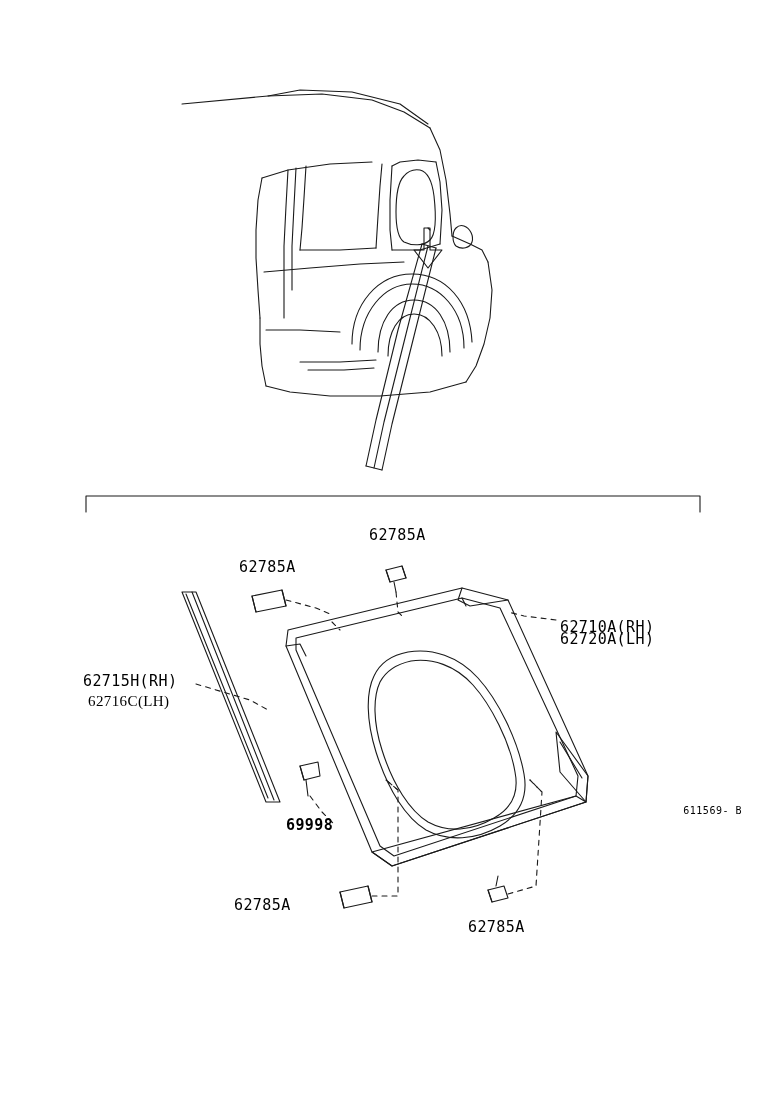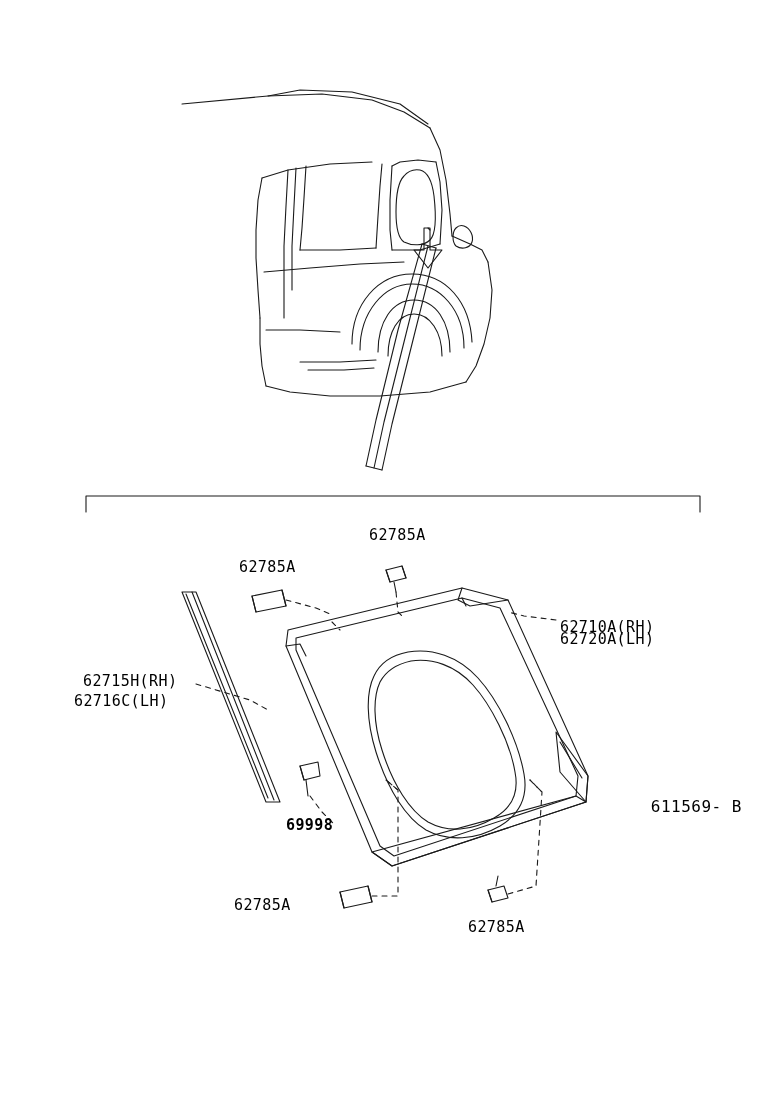--- a/index.html
+++ b/index.html
@@ -37,21 +37,21 @@
     letter-spacing: 0.4px;
     color: #000000;
     white-space: pre;
     line-height: 18px;
   }
   .footer-code {
     position: absolute;
     right: 18px;
     bottom: 14px;
     font-family: "DejaVu Sans Mono", monospace;
-    font-size: 16px;
+    font-size: 10px;
     letter-spacing: 0.5px;
     color: #000000;
     white-space: pre;
   }
 </style>
 </head>
 <body>
 
 <div id="diagram-root">
 
@@ -184,19 +184,19 @@
       </g>
 
     </g>
   </svg>
 
   <div class="label" style="left:369px; top:526px;">62785A</div>
   <div class="label" style="left:239px; top:558px;">62785A</div>
   <div class="label" style="left:560px; top:618px;">62710A(RH)</div>
   <div class="label" style="left:560px; top:630px;">62720A(LH)</div>
   <div class="label" style="left:83px; top:672px;">62715H(RH)</div>
-  <div class="label" style="left:74px; top:692px;">62716C(LH)</div>
+  <div class="label" style="left:88px; top:692px;font-family:Liberation Serif, serif;">62716C(LH)</div>
   <div class="label" style="left:286px; top:816px;font-weight:bold;">69998</div>
   <div class="label" style="left:234px; top:896px;">62785A</div>
   <div class="label" style="left:468px; top:918px;">62785A</div>
 
   <div class="footer-code">611569- B</div>
 </div>
 
 </body></html>

